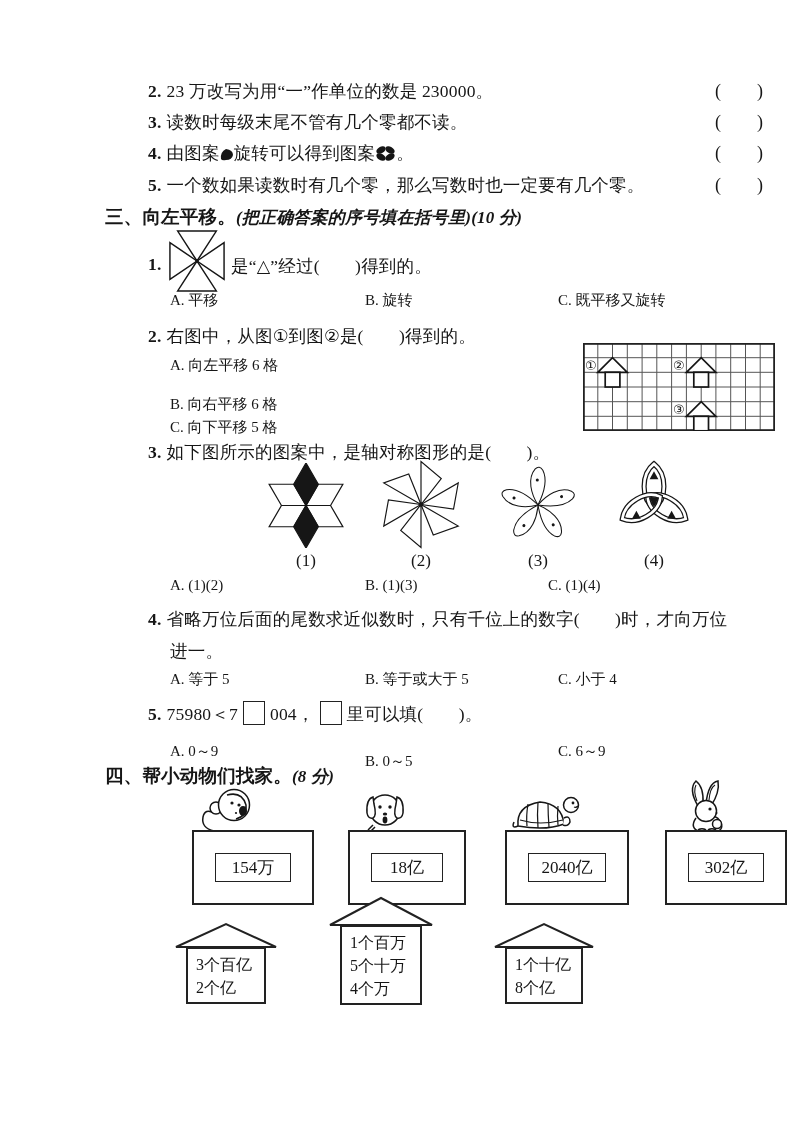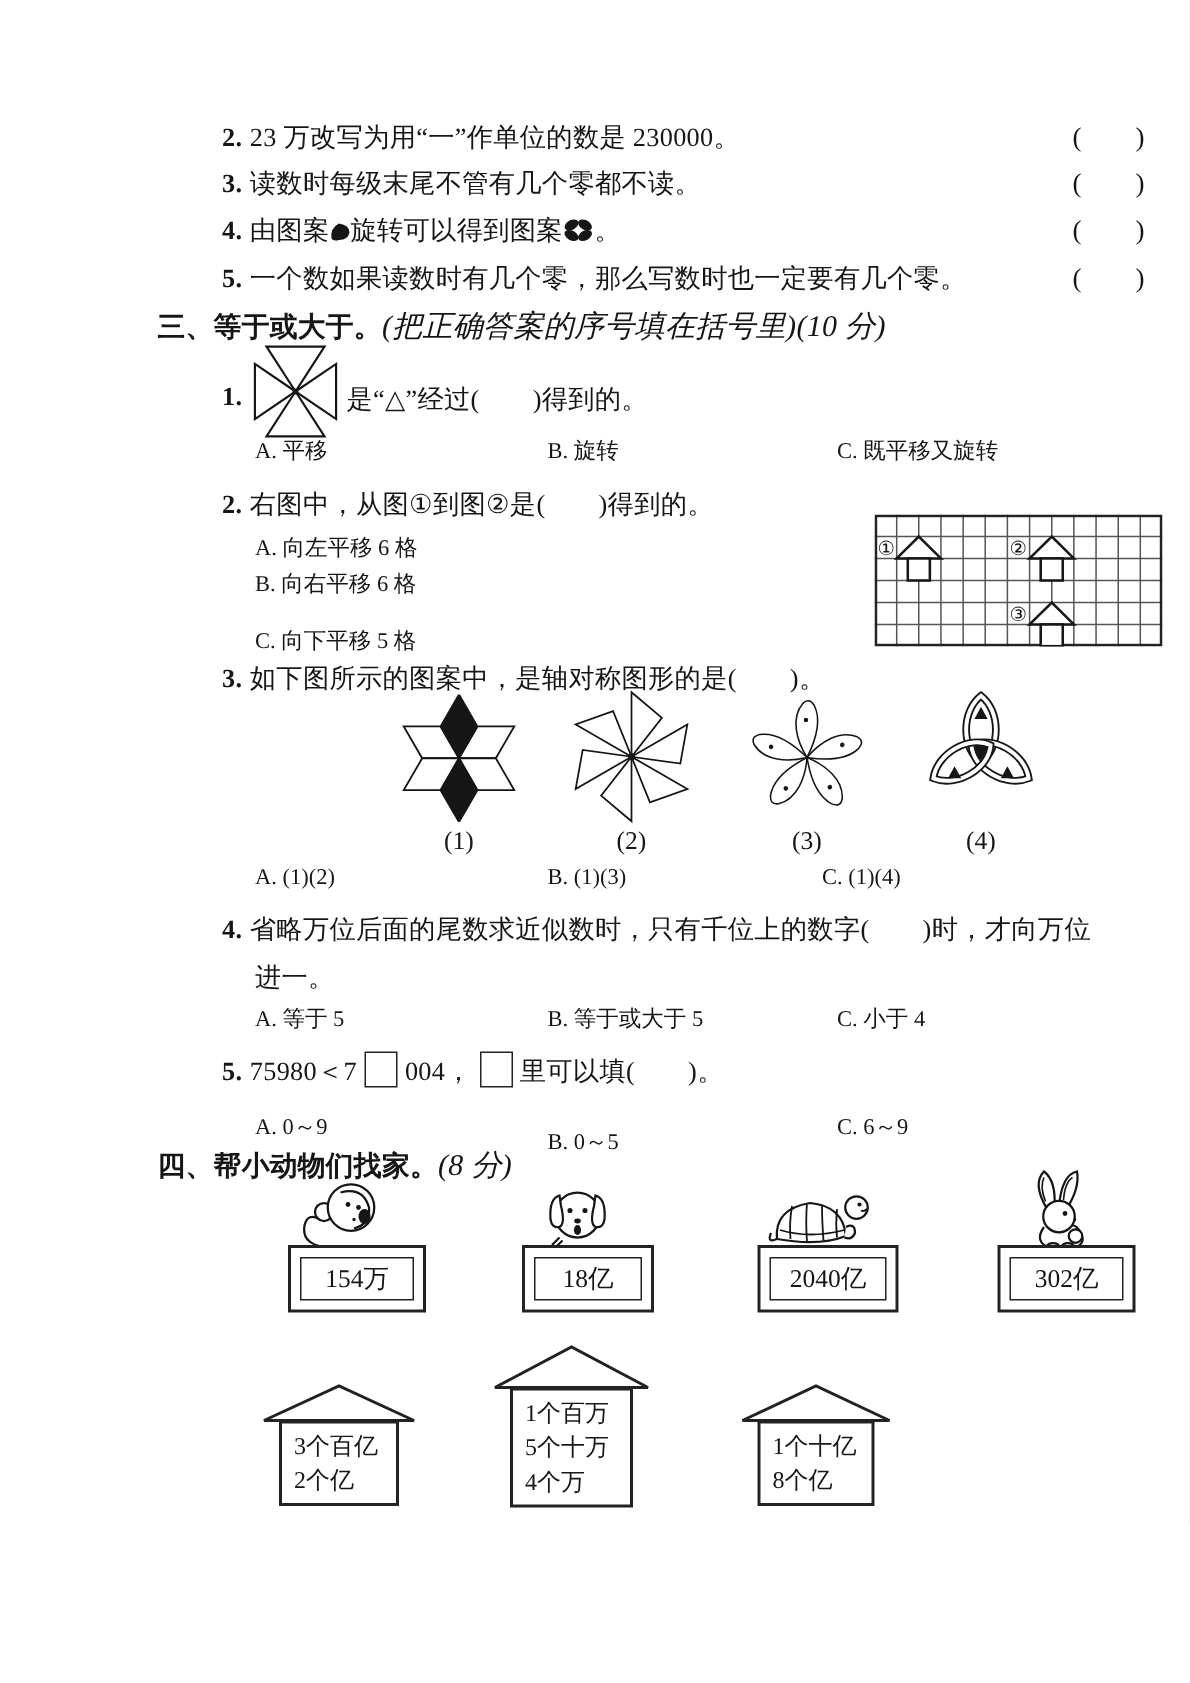--- a/index.html
+++ b/index.html
@@ -2,28 +2,28 @@
 <html><head>
 <meta charset="utf-8">
 <style>
   html,body{margin:0;padding:0;background:#e8e8e8;}
   .page{position:relative;width:793px;height:1122px;background:#ffffff;margin:0 auto;
         font-family:"Liberation Serif","DejaVu Serif","DejaVu Sans",serif;color:#161616;overflow:hidden;}
   .row{position:absolute;font-size:17.5px;white-space:nowrap;letter-spacing:0.2px;}
   .qnum{font-weight:bold;margin-right:5px;}
   .paren{position:absolute;left:700px;width:78px;text-align:center;font-size:18px;}
   .sec-title{font-weight:bold;font-size:18.5px;}
-  .kaiti{font-style:italic;font-size:20px;font-weight:normal;}
+  .kaiti{font-style:italic;font-size:17px;font-weight:bold;}
   .opt{position:absolute;font-size:15px;white-space:nowrap;}
   .figlabel{position:absolute;text-align:center;font-size:17px;}
   .blank-box{display:inline-block;width:20px;height:22px;border:1.6px solid #222;
              vertical-align:-5px;margin:0 5px;background:#fff;}
   svg{display:block;}
   .figure{position:absolute;}
-  .sign{position:absolute;border:2px solid #222;background:#fff;padding:6px;}
+  .sign{position:absolute;border:2px solid #222;background:#fff;padding:21px;}
   .sign-inner{border:1.5px solid #222;text-align:center;font-size:17px;padding:2px 4px;}
   .house{position:absolute;}
   .house-body{border:2px solid #222;margin:-2px 12px 0;background:#fff;
               padding:4px 4px 3px 8px;font-size:16px;line-height:23px;}
   .house-line{display:block;white-space:nowrap;}
 </style>
 </head>
 <body>
 
 <div class="page">
@@ -49,41 +49,41 @@
       </svg><span>。</span>
   </div>
   <div class="paren" style="top:141px">(　　)</div>
 
   <div class="row" style="left:148px;top:173px">
     <span class="qnum">5.</span><span>一个数如果读数时有几个零，那么写数时也一定要有几个零。</span>
   </div>
   <div class="paren" style="top:173px">(　　)</div>
 
   <div class="row sec-title" style="left:105px;top:204px">
-    <span>三、等于或大于。</span><span class="kaiti">(把正确答案的序号填在括号里)(10 分)</span>
+    <span>三、向左平移。</span><span class="kaiti">(把正确答案的序号填在括号里)(10 分)</span>
   </div>
 
   <div class="row qnum" style="left:148px;top:254px">1.</div>
   <svg class="figure" style="left:168px;top:227px" width="58" height="68" viewBox="0 0 60 70">
     <polygon points="30,35 10,4 50,4" fill="#fff" stroke="#161616" stroke-width="1.5"></polygon>
     <polygon points="30,35 10,66 50,66" fill="#fff" stroke="#161616" stroke-width="1.5"></polygon>
     <polygon points="30,35 2,16 2,54" fill="#fff" stroke="#161616" stroke-width="1.5"></polygon>
     <polygon points="30,35 58,16 58,54" fill="#fff" stroke="#161616" stroke-width="1.5"></polygon>
     <circle cx="30" cy="35" r="2" fill="#161616"></circle>
   </svg>
   <div class="row" style="left:231px;top:254px">是“△”经过(　　)得到的。</div>
   <div class="opt" style="left:170px;top:291px">A. 平移</div>
   <div class="opt" style="left:365px;top:291px">B. 旋转</div>
   <div class="opt" style="left:558px;top:291px">C. 既平移又旋转</div>
 
   <div class="row" style="left:148px;top:324px">
     <span class="qnum">2.</span><span>右图中，从图①到图②是(　　)得到的。</span>
   </div>
   <div class="opt" style="left:170px;top:356px">A. 向左平移 6 格</div>
-  <div class="opt" style="left:170px;top:380px">B. 向右平移 6 格</div>
+  <div class="opt" style="left:170px;top:395px">B. 向右平移 6 格</div>
   <div class="opt" style="left:170px;top:418px">C. 向下平移 5 格</div>
 
   <svg class="figure" style="left:583px;top:343px" width="192" height="88" viewBox="0 0 192 88">
     <g stroke="#555" stroke-width="1">
       <path d="M14.8,0V88 M29.5,0V88 M44.3,0V88 M59.1,0V88 M73.8,0V88 M88.6,0V88 M103.4,0V88 M118.2,0V88 M132.9,0V88 M147.7,0V88 M162.5,0V88 M177.2,0V88"></path>
       <path d="M0,14.7H192 M0,29.3H192 M0,44H192 M0,58.7H192 M0,73.3H192"></path>
     </g>
     <rect x="0.9" y="0.9" width="190.2" height="86.2" fill="none" stroke="#222" stroke-width="1.8"></rect>
     <g fill="#fff" stroke="#161616" stroke-width="1.7">
       <polygon points="14.8,29.3 29.5,14.7 44.3,29.3"></polygon>

